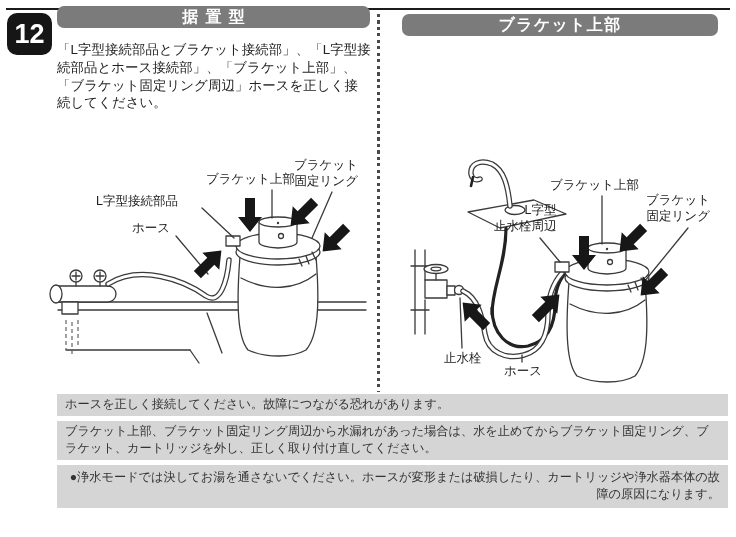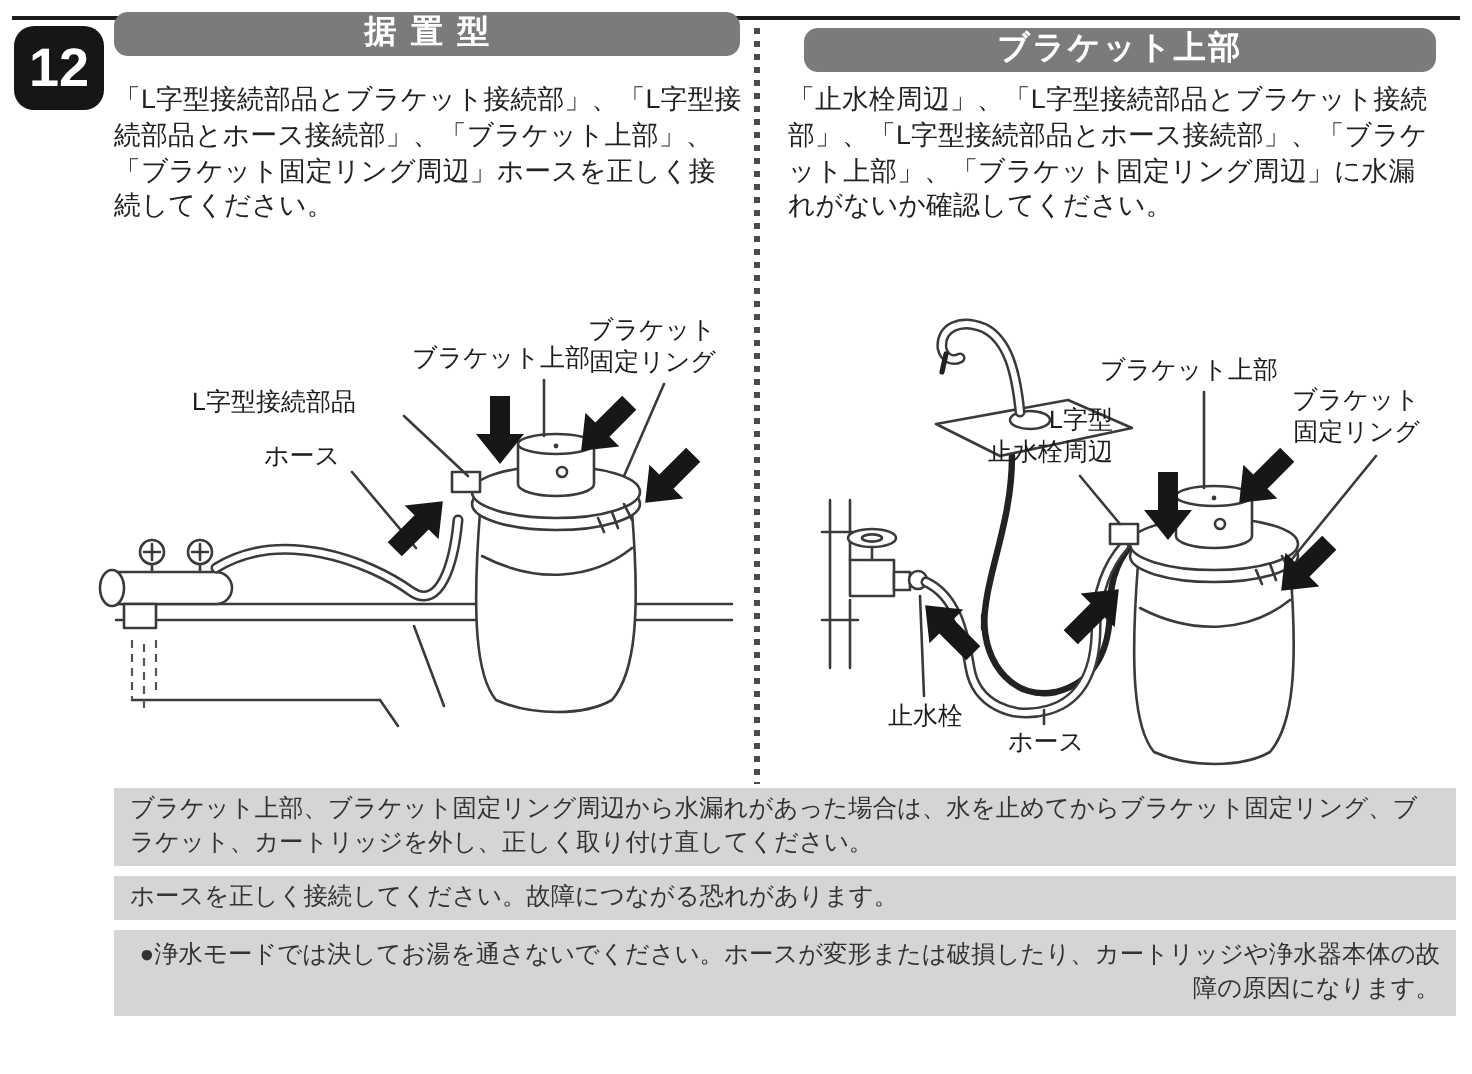--- a/index.html
+++ b/index.html
@@ -56,21 +56,20 @@
   <div class="col-divider"></div>
 
   <div class="section-header hdr-left">
     <span>据置型</span>
   </div>
   <div class="section-body body-left">「L字型接続部品とブラケット接続部」、「L字型接続部品とホース接続部」、「ブラケット上部」、「ブラケット固定リング周辺」ホースを正しく接続してください。</div>
 
   <div class="section-header hdr-right">
     <span>ブラケット上部</span>
   </div>
-  <div class="section-body body-right">「止水栓周辺」、「L字型接続部品とブラケット接続部」、「L字型接続部品とホース接続部」、「ブラケット上部」、「ブラケット固定リング周辺」に水漏れがないか確認してください。</div>
 
   <div class="diagram dia-left">
     <svg width="334" height="244" viewBox="0 0 334 244">
 
       <g>
         <path class="ln" d="M22,154 H330"></path>
         <path class="ln" d="M22,162 H330"></path>
         <path class="ln" d="M30,202 H154"></path>
         <path class="ln" d="M154,202 L163,215"></path>
         <path class="ln" d="M171,165 L186,205"></path>
@@ -193,20 +192,20 @@
     </div>
     <div class="dlabel" style="left:106px;top:55px;">
       <div>L字型</div>
       <div>止水栓周辺</div>
     </div>
     <div class="dlabel" style="left:56px;top:203px;">止水栓</div>
     <div class="dlabel" style="left:116px;top:216px;">ホース</div>
   </div>
 
   <div class="notes">
+    <div class="note-box">ホースを正しく接続してください。故障につながる恐れがあります。</div>
     <div class="note-box">ブラケット上部、ブラケット固定リング周辺から水漏れがあった場合は、水を止めてからブラケット固定リング、ブラケット、カートリッジを外し、正しく取り付け直してください。</div>
-    <div class="note-box">ホースを正しく接続してください。故障につながる恐れがあります。</div>
     <div class="note-box cautions">
       <div class="bullet-line">●浄水モードでは決してお湯を通さないでください。ホースが変形または破損したり、カートリッジや浄水器本体の故障の原因になります。</div>
     </div>
   </div>
 
 </div>
 
 </body></html>

